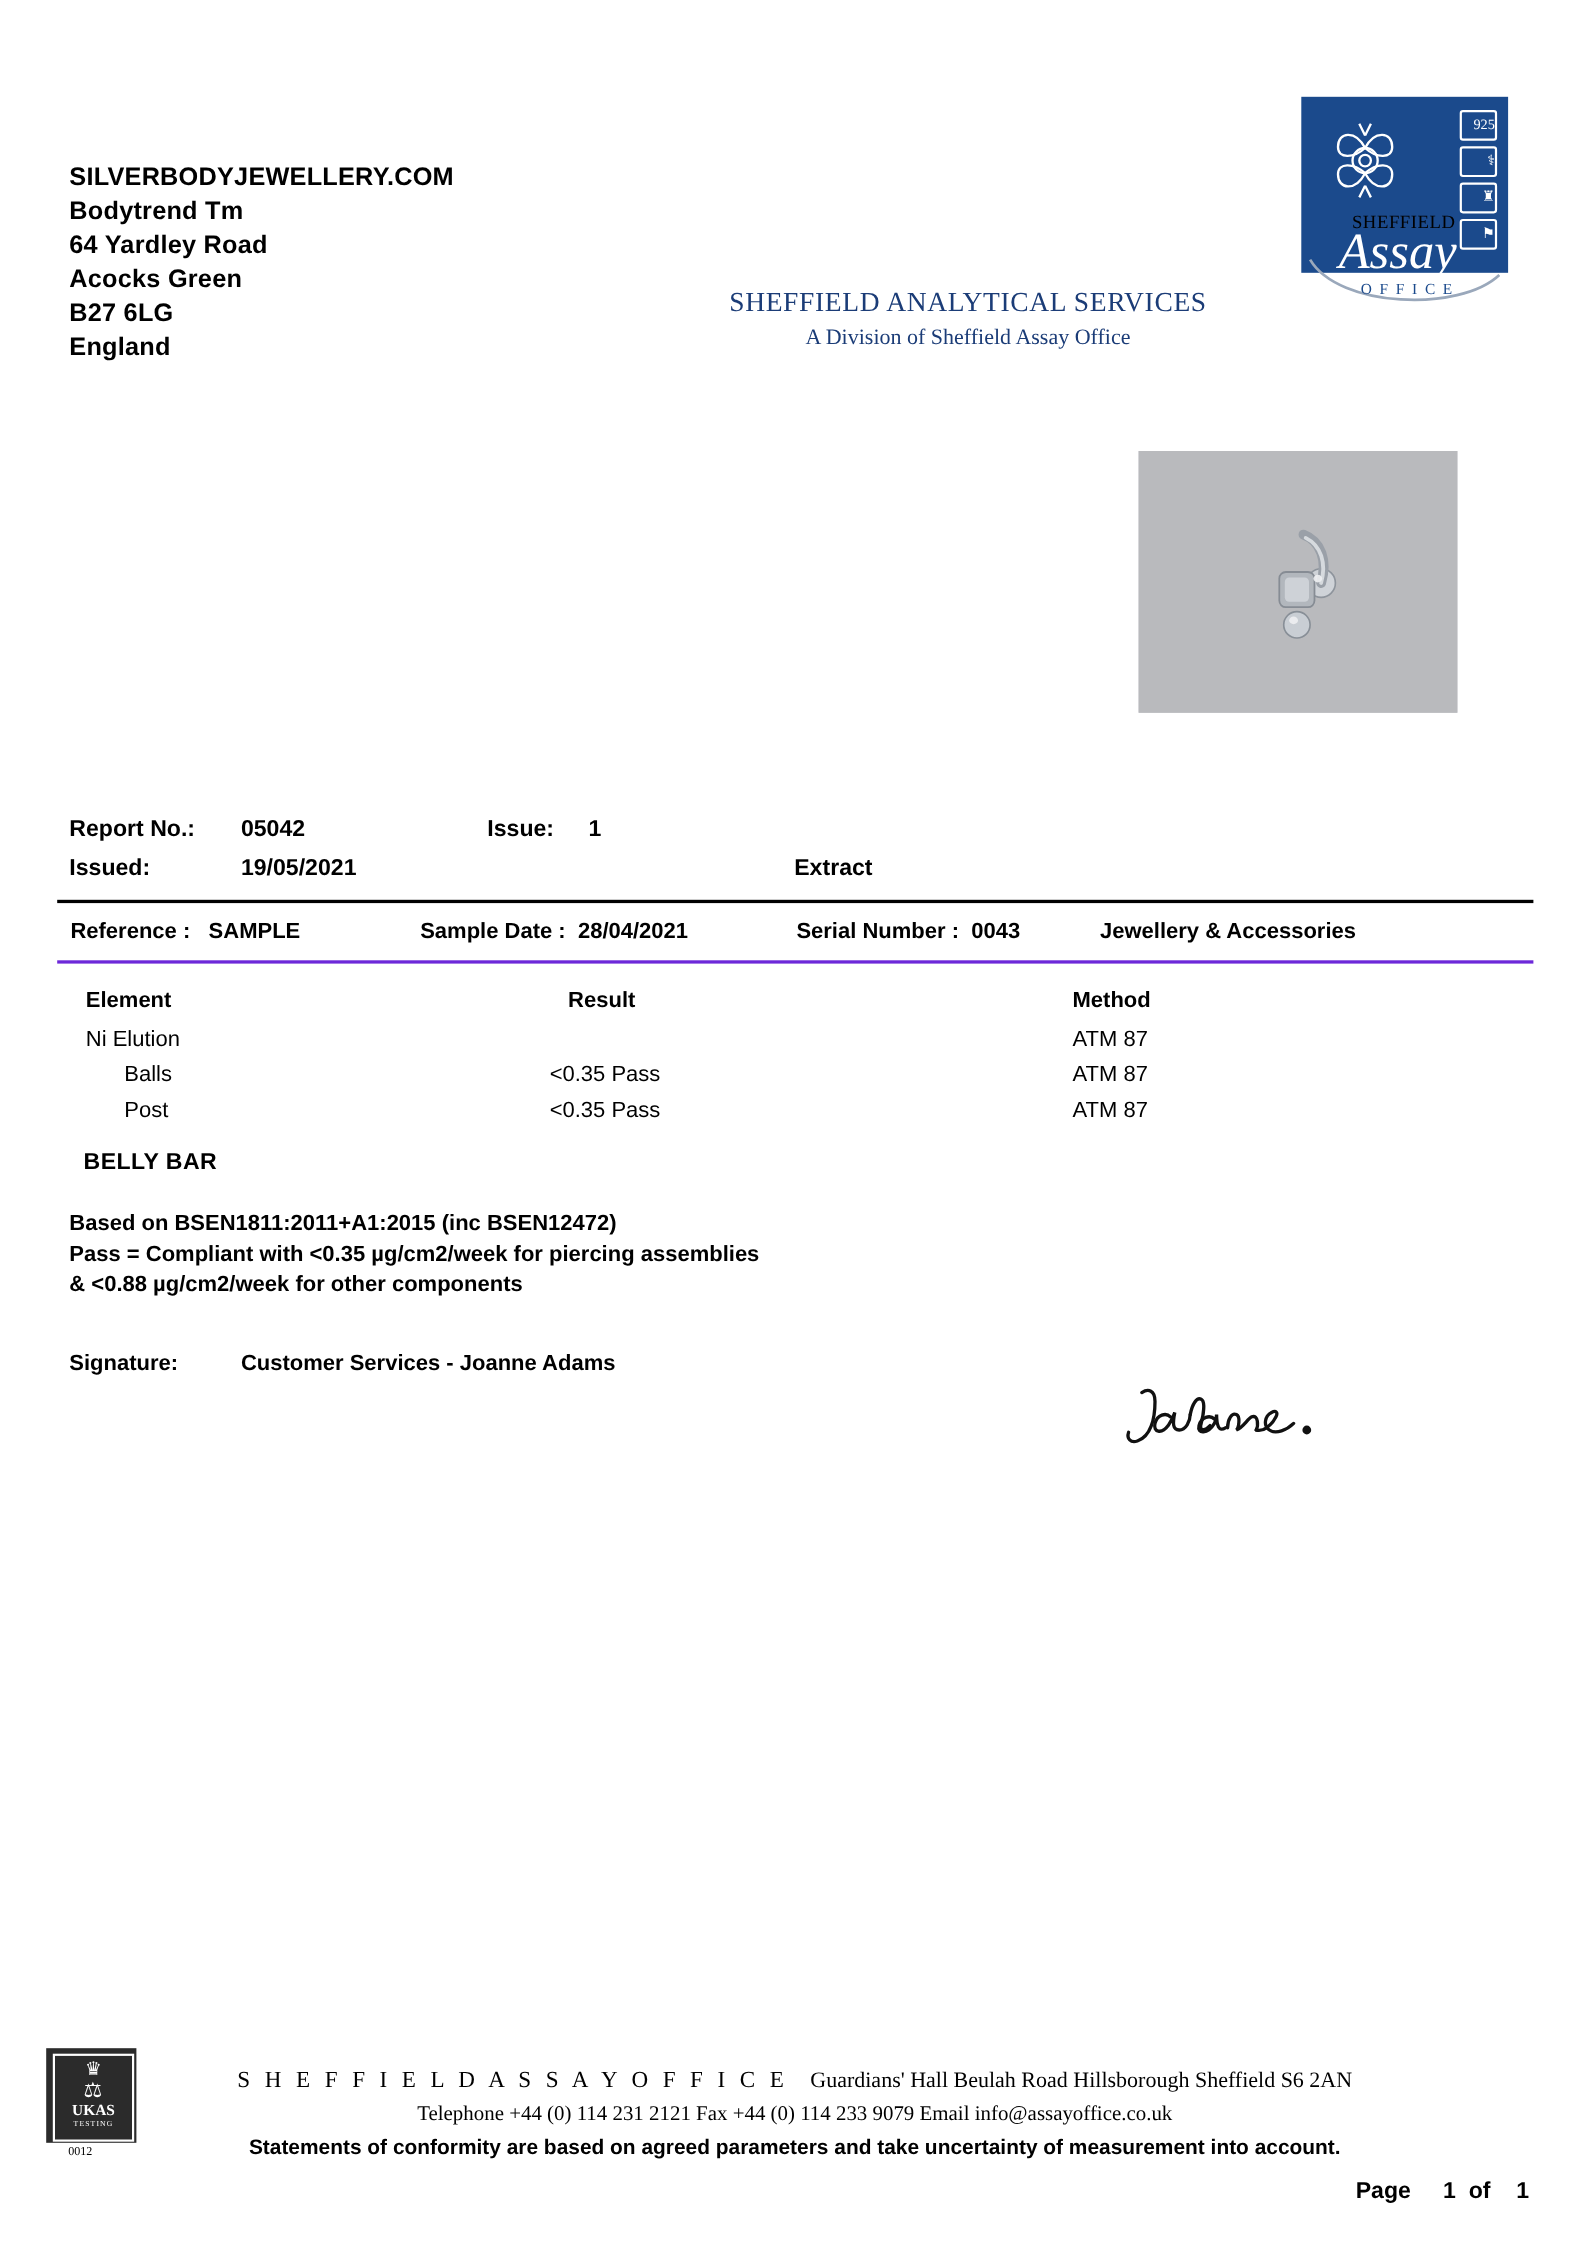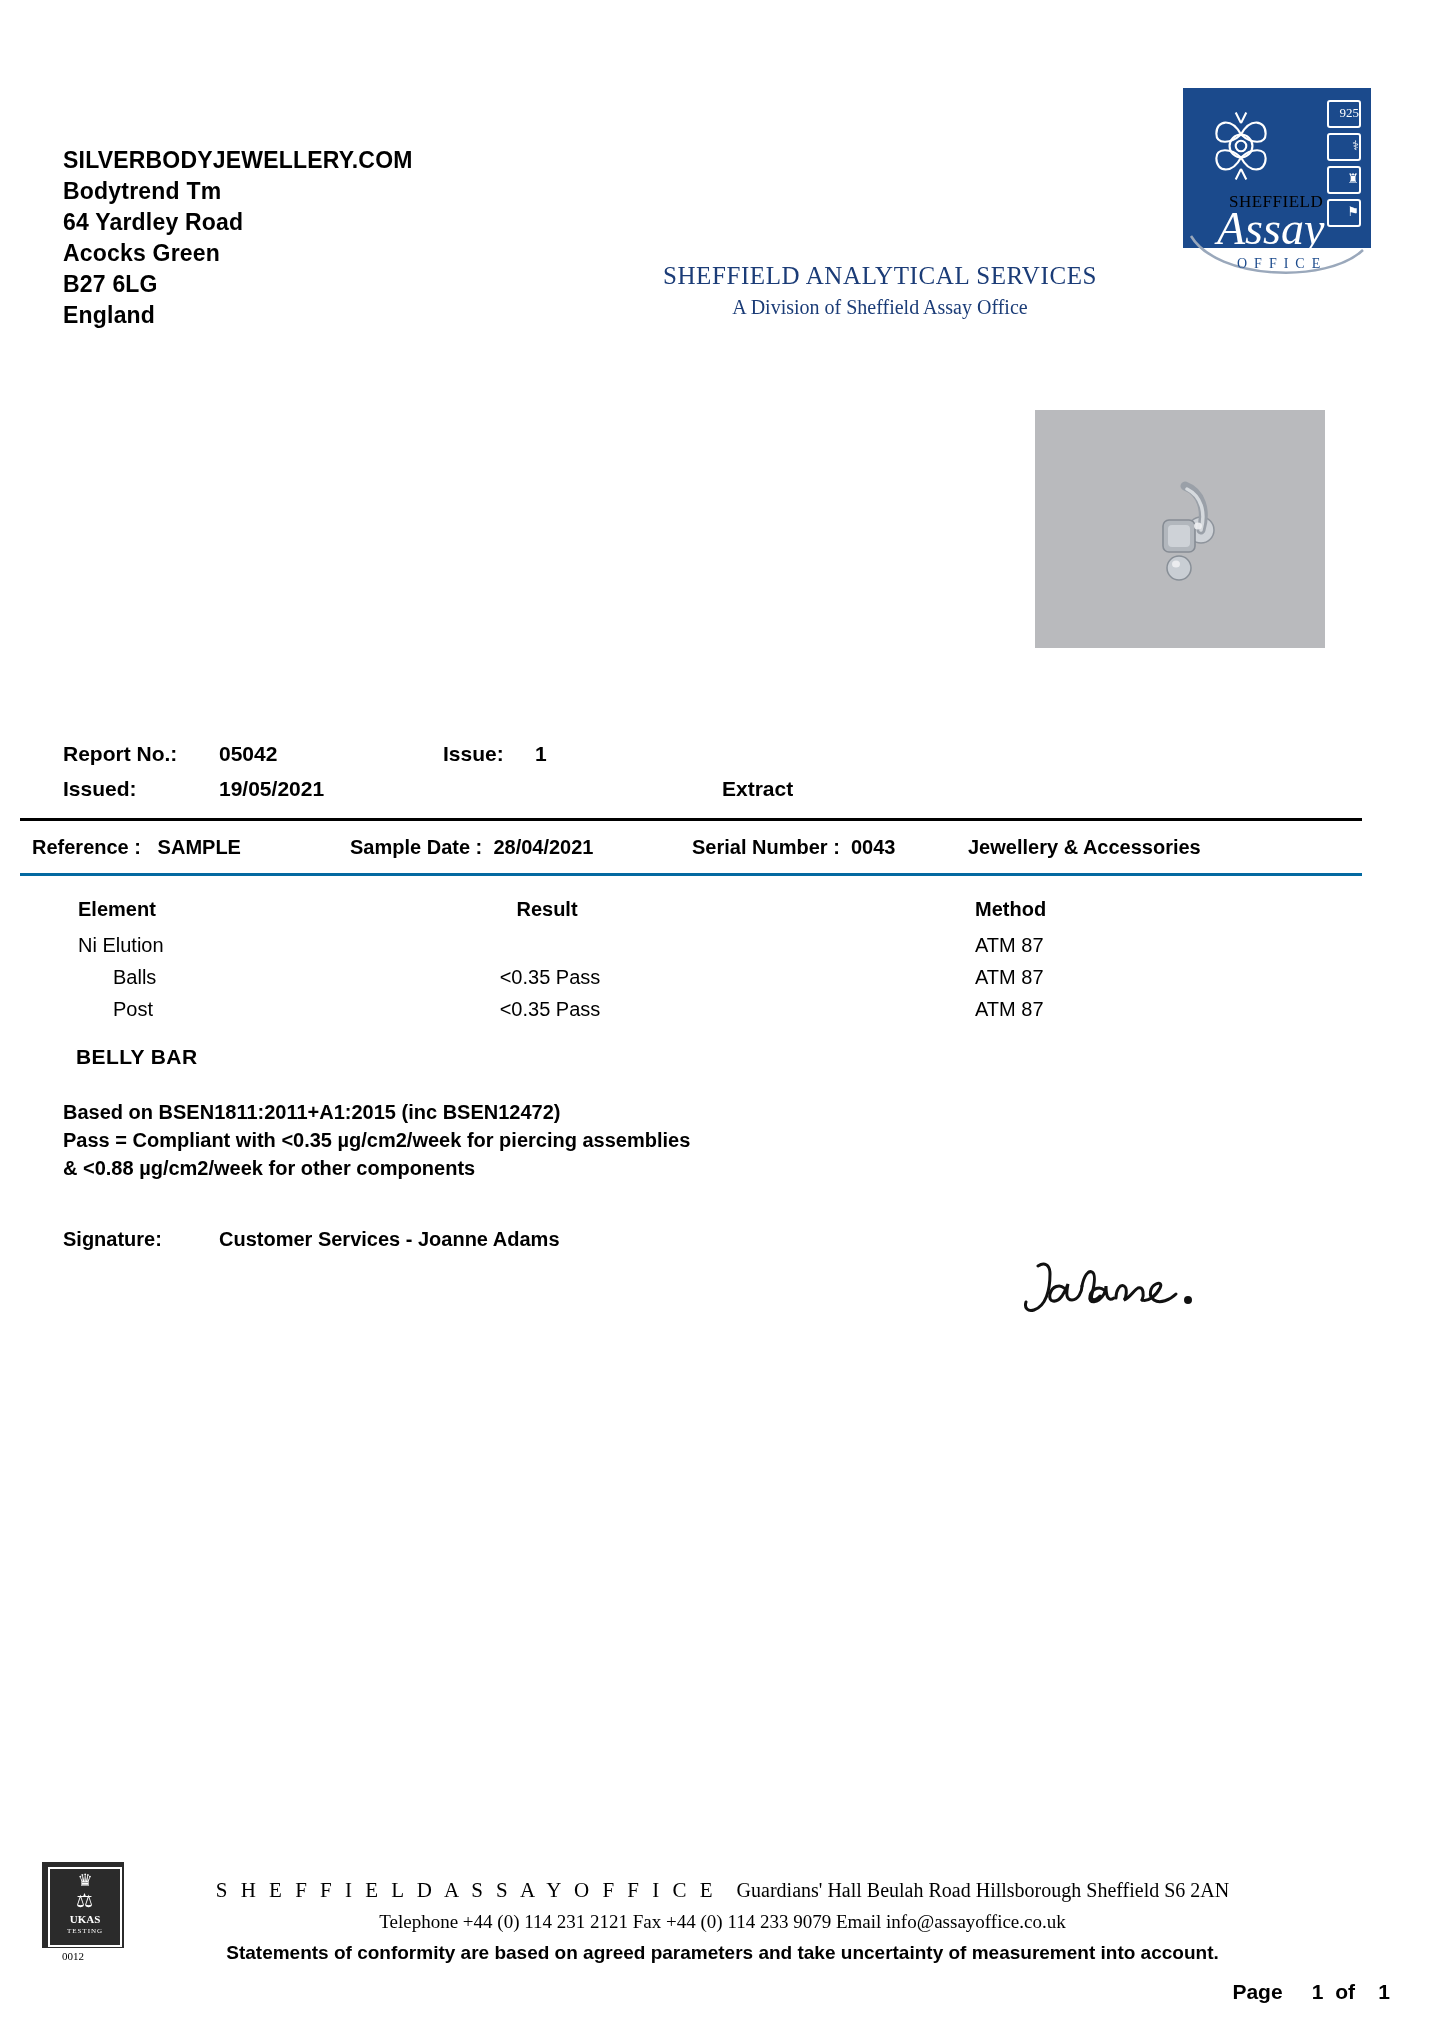--- a/index.html
+++ b/index.html
@@ -143,26 +143,26 @@
   .meta-report-val   { left: 219px; top: 742px; }
   .meta-issue-label  { left: 443px; top: 742px; }
   .meta-issue-val    { left: 535px; top: 742px; }
   .meta-issued-label { left: 63px;  top: 777px; }
   .meta-issued-val   { left: 219px; top: 777px; }
   .meta-extract      { left: 722px; top: 777px; }
 
   
   .band {
     position: absolute;
-    left: 20px;
+    left: 52px;
     top: 818px;
     width: 1342px;
     height: 52px;
     border-top: 3px solid #000;
-    border-bottom: 3px solid #0369a1;
+    border-bottom: 3px solid #6d28d9;
   }
   .band-cell {
     position: absolute;
     top: 15px;
     font-size: 20px;
     font-weight: bold;
     white-space: pre;
   }
   .band-ref   { left: 12px; }
   .band-sdate { left: 330px; }
@@ -250,21 +250,21 @@
     position: absolute;
     left: 6px; top: 5px;
     width: 70px; height: 76px;
     border: 2px solid #ffffff;
     color: #ffffff;
     text-align: center;
     font-family: "Liberation Serif", serif;
   }
   .ukas-crown { font-size: 17px; margin-top: 3px; line-height: 18px; }
   .ukas-mark  { font-size: 19px; line-height: 22px; letter-spacing: 1px;}
-  .ukas-name  { font-size: 11px; font-weight: bold; line-height: 15px; }
+  .ukas-name  { font-size: 14px; font-weight: bold; line-height: 15px; }
   .ukas-sub   { font-size: 7px; letter-spacing: 1px; line-height: 9px; }
   .ukas-num {
     position: absolute;
     left: 20px; top: 88px;
     font-size: 11px;
     font-family: "Liberation Serif", serif;
   }
 
   .foot-line1 {
     position: absolute;

